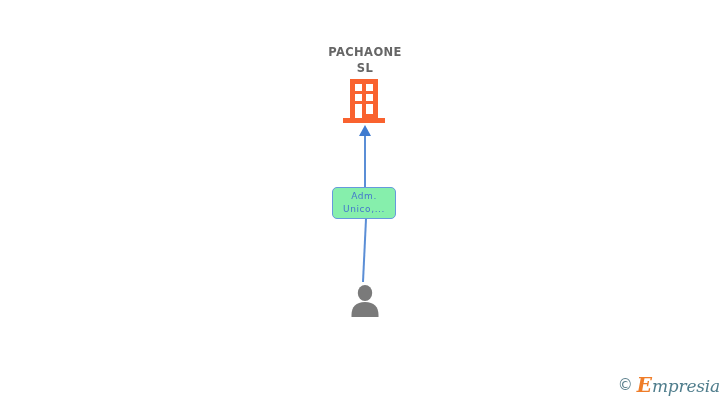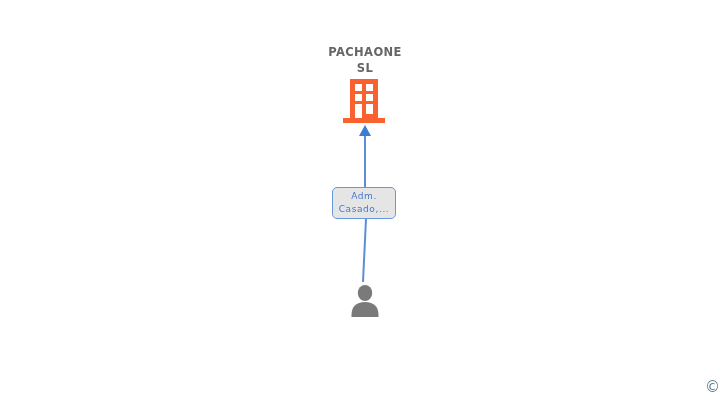--- a/index.html
+++ b/index.html
@@ -58,21 +58,21 @@
 
   
   .rel-box {
     position: absolute;
     left: 332px;
     top: 187px;
     width: 64px;
     height: 32px;
     border: 1px solid #6699dd;
     border-radius: 5px;
-    background: #e5e5e5;
+    background: #86efac;
     box-sizing: border-box;
     display: flex;
     flex-direction: column;
     align-items: center;
     justify-content: center;
   }
   .rel-box-line {
     font-size: 9px;
     color: #4477cc;
     line-height: 13px;
@@ -166,30 +166,31 @@
       <line x1="35" y1="68" x2="35" y2="13" stroke="#5b8ed6" stroke-width="2"></line>
 
       <polygon points="35,5 29,16 41,16" fill="#3f7bd0"></polygon>
 
       <line x1="33" y1="162" x2="36" y2="99" stroke="#5b8ed6" stroke-width="2"></line>
     </svg>
   </div>
 
   <div class="rel-box">
     <span class="rel-box-line">Adm.</span>
-    <span class="rel-box-line">Casado,...</span>
+    <span class="rel-box-line">Unico,...</span>
   </div>
 
   <div class="person-icon">
     <svg width="34" height="34" viewBox="0 0 34 34" xmlns="http://www.w3.org/2000/svg">
 
       <ellipse cx="17" cy="9" rx="7.2" ry="8" fill="#7a7a7a"></ellipse>
 
       <path d="M17 18 C 8 18, 3.5 23, 3.5 31 L 3.5 33 L 30.5 33 L 30.5 31 C 30.5 23, 26 18, 17 18 Z" fill="#7a7a7a"></path>
     </svg>
   </div>
 
 
   <div class="watermark">
     <span class="wm-copy">©</span>
+    <span class="wm-brand"><span class="wm-e">E</span><span>mpresia</span></span>
   </div>
 
 </div>
 
 </body></html>

